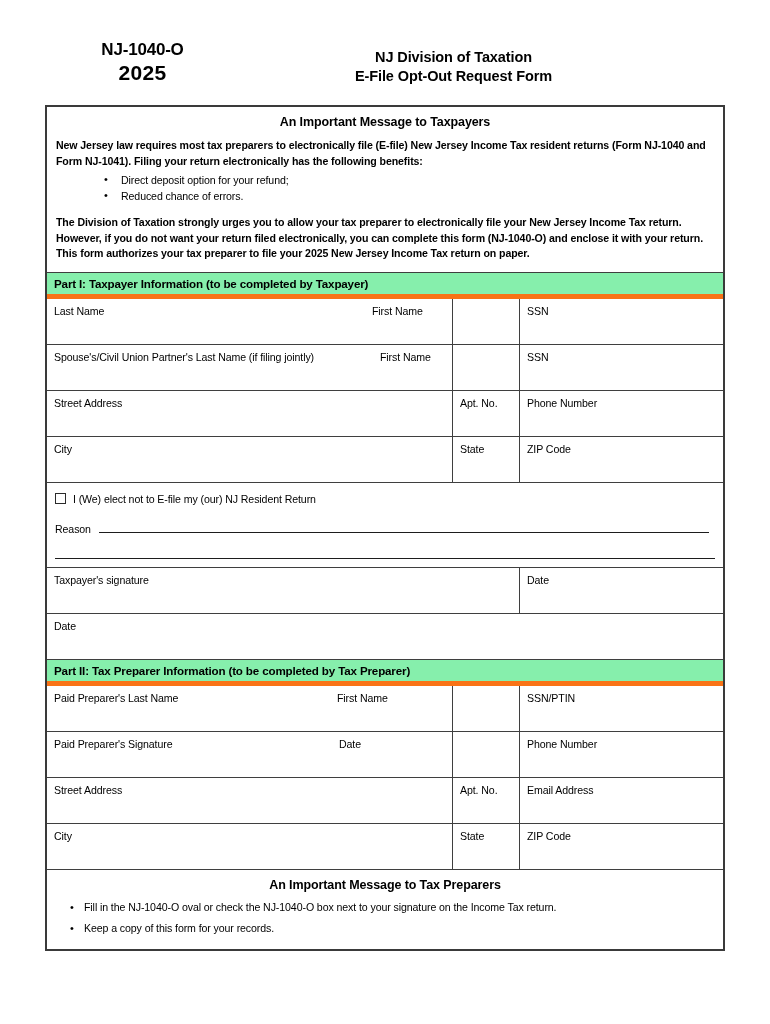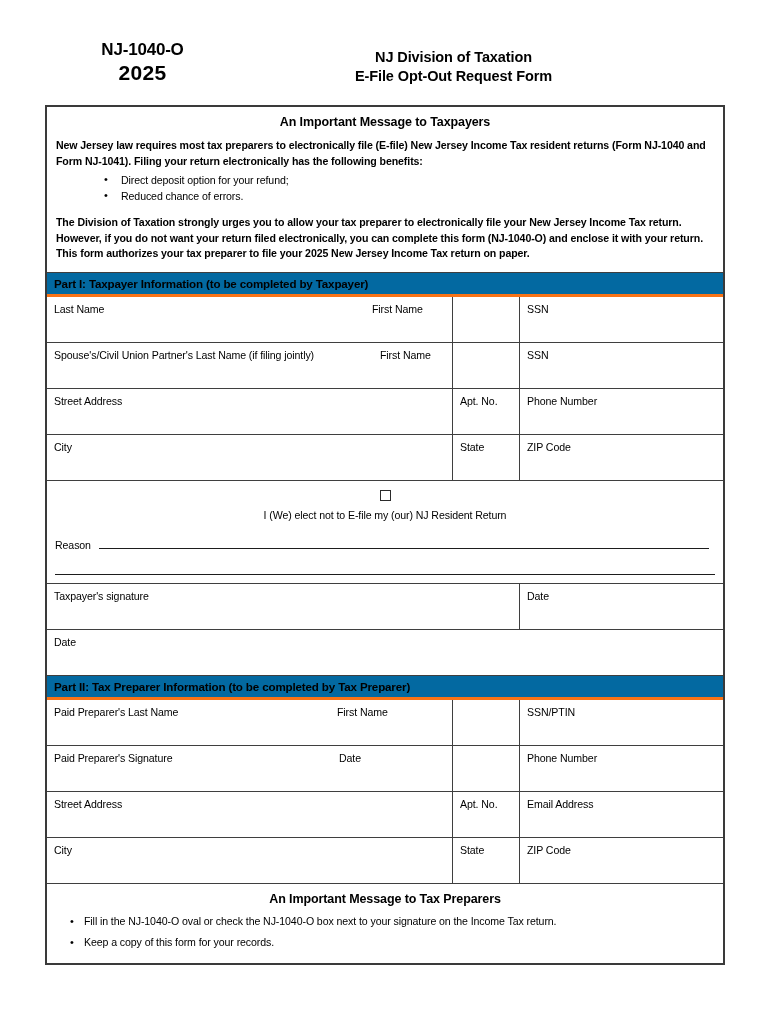--- a/index.html
+++ b/index.html
@@ -131,22 +131,22 @@
     top: 0;
   }
   .notice-footer h2 { margin-bottom: 5px; }
 
   
   .section-head {
     font-size: 11.6px;
     font-weight: bold;
     padding: 4px 17px 4px 7px;
     letter-spacing: -0.15px;
-    border-bottom: 3px solid #f97316;
-    background: #0369a1;
+    border-bottom: 5px solid #f97316;
+    background: #86efac;
   }
 
   
   .row {
     display: flex;
     border-bottom: 1px solid #3f3f3f;
     min-height: 46px;
     box-sizing: border-box;
   }
   .row:last-of-type { border-bottom: none; }
@@ -181,21 +181,20 @@
 
   
   .elect {
     padding: 9px 8px 6px 8px;
     border-bottom: 1px solid #3f3f3f;
   }
   .elect-line {
     display: flex;
     align-items: center;
     gap: 7px;
-    flex-direction: column;
   }
   .checkbox {
     width: 11px;
     height: 11px;
     border: 1.4px solid #2b2b2b;
     box-sizing: border-box;
     background: #fff;
     flex: none;
   }
   .elect-text {

